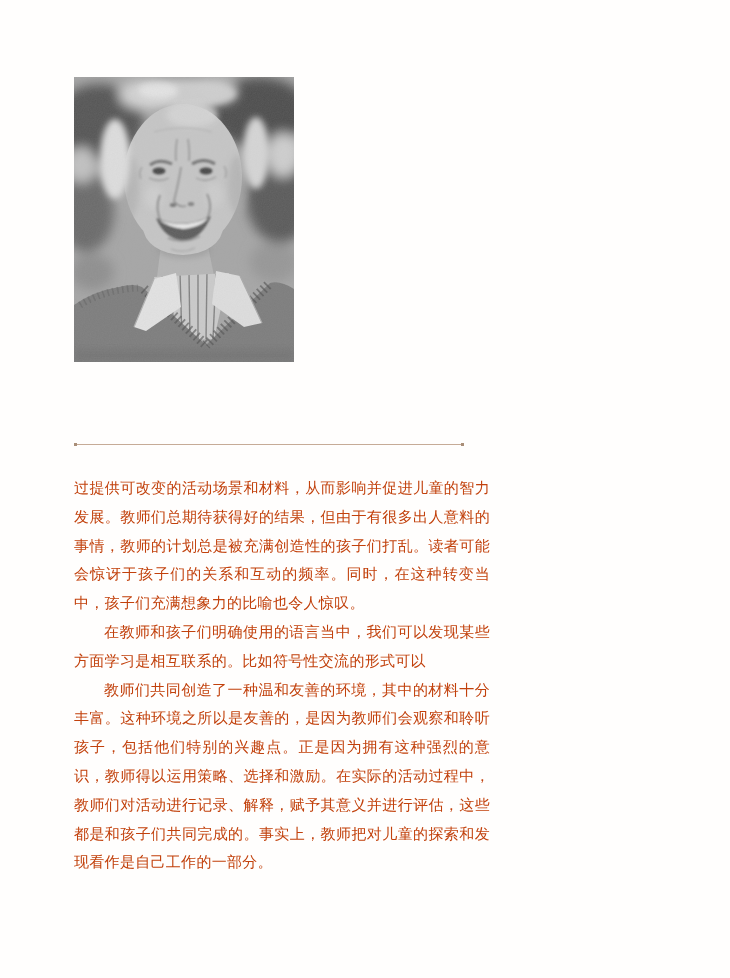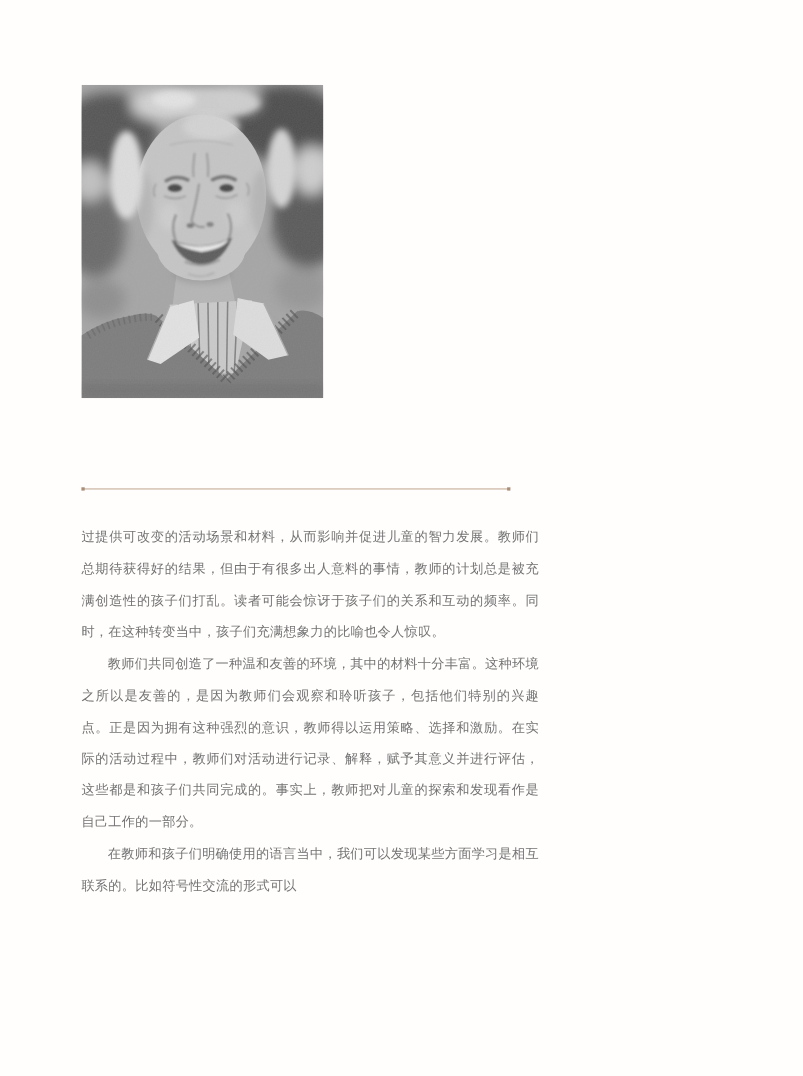--- a/index.html
+++ b/index.html
@@ -42,22 +42,22 @@
     height: 3px;
     background: #a98e78;
   }
   .divider .dot.left  { left: -1px; }
   .divider .dot.right { right: -1px; }
   .text-block {
     position: absolute;
     left: 74px;
     top: 474px;
     width: 416px;
-    color: #737373;
-    font-size: 12px;
+    color: #c2410c;
+    font-size: 15px;
     line-height: 28.8px;
     text-align: justify;
     letter-spacing: 0.02em;
   }
   .text-block p { margin: 0; }
   .text-block p.indent { text-indent: 2em; }
 </style>
 </head>
 <body>
 
@@ -170,17 +170,17 @@
     </svg>
   </figure>
 
   <div class="divider">
     <span class="dot left"></span>
     <span class="dot right"></span>
   </div>
 
   <div class="text-block">
     <p>过提供可改变的活动场景和材料，从而影响并促进儿童的智力发展。教师们总期待获得好的结果，但由于有很多出人意料的事情，教师的计划总是被充满创造性的孩子们打乱。读者可能会惊讶于孩子们的关系和互动的频率。同时，在这种转变当中，孩子们充满想象力的比喻也令人惊叹。</p>
+    <p class="indent">在教师和孩子们明确使用的语言当中，我们可以发现某些方面学习是相互联系的。比如符号性交流的形式可以</p>
     <p class="indent">教师们共同创造了一种温和友善的环境，其中的材料十分丰富。这种环境之所以是友善的，是因为教师们会观察和聆听孩子，包括他们特别的兴趣点。正是因为拥有这种强烈的意识，教师得以运用策略、选择和激励。在实际的活动过程中，教师们对活动进行记录、解释，赋予其意义并进行评估，这些都是和孩子们共同完成的。事实上，教师把对儿童的探索和发现看作是自己工作的一部分。</p>
-    <p class="indent">在教师和孩子们明确使用的语言当中，我们可以发现某些方面学习是相互联系的。比如符号性交流的形式可以</p>
   </div>
 
 </div>
 
 </body></html>

